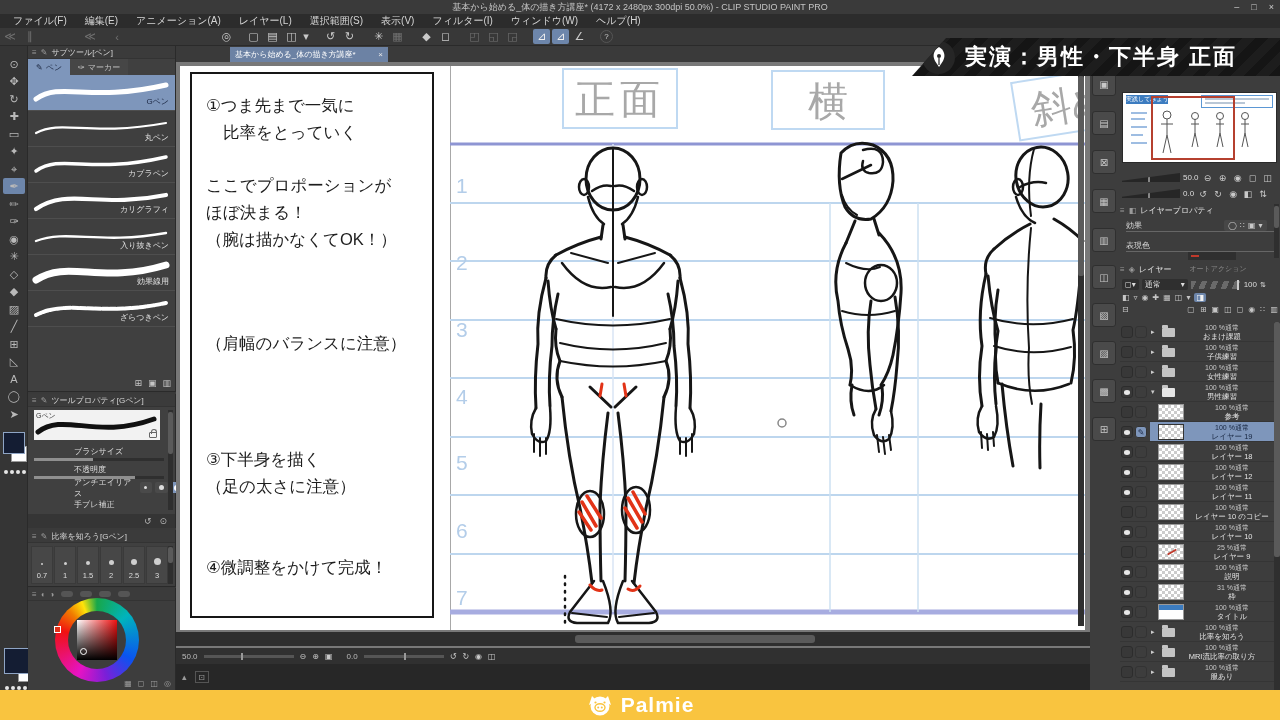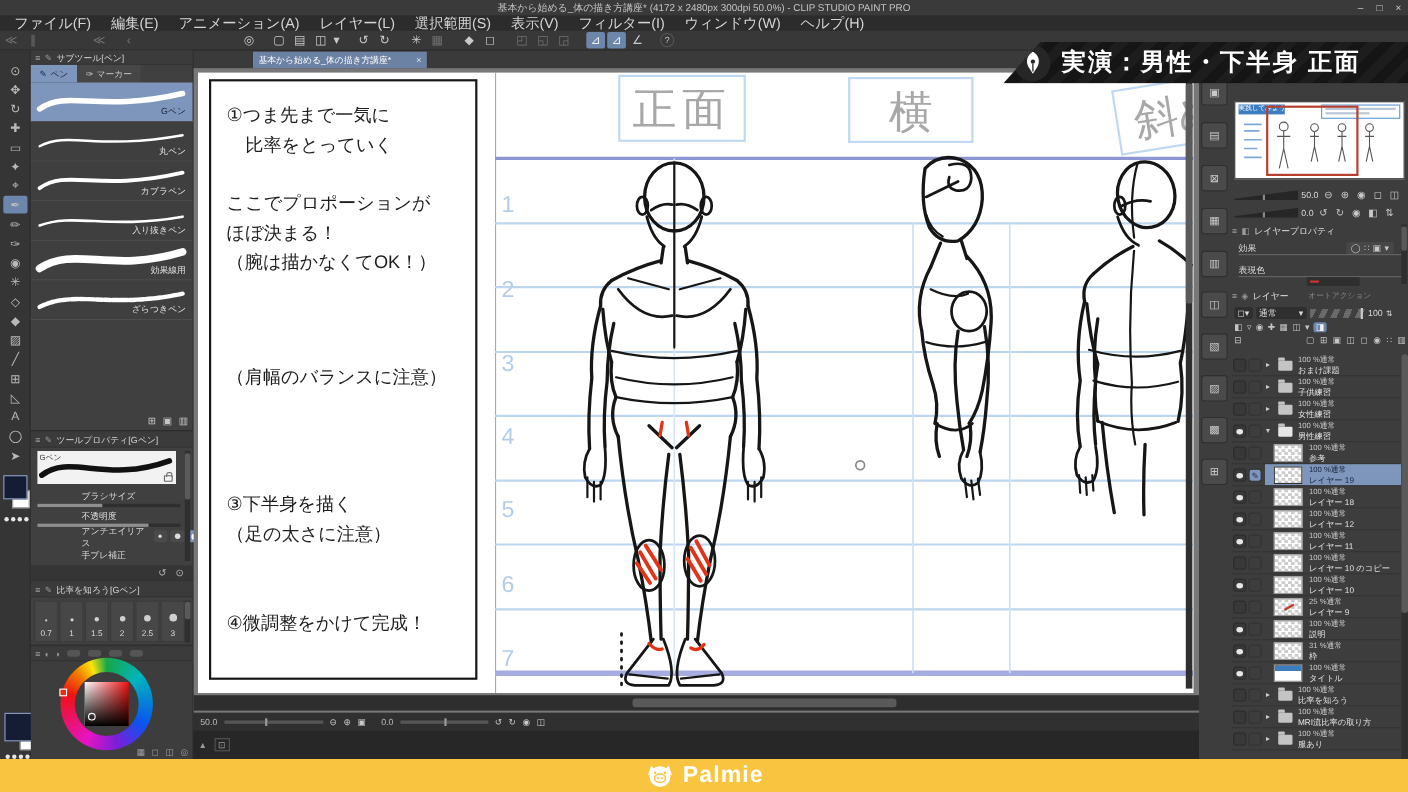--- a/index.html
+++ b/index.html
@@ -6,21 +6,21 @@
   *{box-sizing:border-box;font-family:"Liberation Sans","DejaVu Sans",sans-serif;}
   #stage{position:relative;width:1280px;height:720px;background:#3a3a3a;overflow:hidden;}
   .abs{position:absolute;}
   .ic{display:inline-flex;align-items:center;justify-content:center;color:#c9c9c9;}
   .dim{opacity:.38;}
   .selblue{background:#6d86ab;border-radius:2px;color:#f2f2f2;}
   
   #titlebar{left:0;top:0;width:1280px;height:14px;background:#3a3a3a;color:#c4c4c4;font-size:9px;display:flex;align-items:center;justify-content:center;}
   #winctrl{position:absolute;right:6px;top:0;height:14px;display:flex;gap:12px;align-items:center;font-size:9px;color:#cfcfcf;}
   #menubar{left:0;top:14px;width:1280px;height:14px;background:#2c2c2c;display:flex;align-items:center;padding-left:4px;}
-  #menubar span{font-size:13px;color:#d5d5d5;padding:0 9px;text-align:right;}
+  #menubar span{font-size:10px;color:#d5d5d5;padding:0 9px;text-align:right;}
   #cmdbar{left:0;top:28px;width:1280px;height:18px;background:#383838;border-bottom:1px solid #2a2a2a;display:flex;align-items:center;}
   #cmdbar .ic{width:17px;height:15px;font-size:11px;margin-right:2px;}
   #doctab{left:230px;top:47px;width:158px;height:15px;background:#6c82a4;color:#fff;font-size:8px;display:flex;align-items:center;padding:0 5px;z-index:6;}
   #doctab .cl{margin-left:auto;font-size:8px;color:#e8e8e8;}
   
   #toolstrip{left:0;top:46px;width:28px;height:646px;background:#353535;border-right:1px solid #2a2a2a;}
   #toolstrip .tl{position:absolute;left:3px;width:22px;height:16px;font-size:11px;color:#b9b9b9;display:flex;align-items:center;justify-content:center;}
   .chip{position:absolute;border:1px solid #777;}
   .dots4{position:absolute;display:flex;gap:2px;}
   .dots4 i{width:4px;height:4px;border-radius:50%;background:#e6e6e6;}
@@ -105,21 +105,21 @@
   .lp-underline{position:absolute;height:1px;background:#666;}
   #lpicons{position:absolute;left:134px;top:158px;background:#474747;border-radius:2px;display:flex;gap:3px;padding:1px 4px;font-size:8px;color:#c9c9c9;}
   
   #lyhead{position:absolute;left:30px;top:200px;width:160px;height:14px;display:flex;align-items:center;gap:4px;font-size:8px;color:#e6e6e6;}
   #lyblend{position:absolute;left:32px;top:216px;width:156px;height:13px;display:flex;align-items:center;gap:3px;font-size:8px;color:#ddd;}
   .combo{background:#2f2f2f;border-radius:2px;display:flex;align-items:center;padding:0 3px;height:11px;}
   #opbar{width:50px;height:8px;background:repeating-linear-gradient(115deg,#6a6a6a 0 5px,#3f3f3f 5px 10px);position:relative;}
   #opbar i{position:absolute;right:2px;top:-1px;width:2px;height:10px;background:#ccc;}
   .lybar{position:absolute;display:flex;gap:4px;font-size:8px;color:#c5c5c5;align-items:center;}
   #layerlist{position:absolute;left:30px;top:260px;width:154px;height:368px;overflow:hidden;}
-  .lrow{position:absolute;left:0;width:154px;height:20px;border-bottom:1px solid #353535;}
+  .lrow{position:absolute;left:0;width:154px;height:20px;border-bottom:1px solid #353535;text-align:center;}
   .lrow .hl{position:absolute;left:30px;right:0;top:0;bottom:0;}
   .lrow.sel .hl{background:#7e96bb;}
   .eyebox{position:absolute;left:1px;top:4px;width:12px;height:12px;background:#383838;border:1px solid #2c2c2c;border-radius:3px;}
   .eyebox.on::after{content:"";position:absolute;left:2px;top:3px;width:6px;height:4.5px;background:#e8e8e8;border-radius:50%;}
   .col2{position:absolute;left:15px;top:4px;width:12px;height:12px;border:1px solid #333;border-radius:3px;font-size:8px;color:#20304e;display:flex;align-items:center;justify-content:center;}
   .tw{position:absolute;left:31px;top:6px;font-size:7px;color:#ccc;}
   .fold{position:absolute;left:42px;top:6px;width:13px;height:9px;background:#c4c4c4;border-radius:1px;}
   .fold::before{content:"";position:absolute;top:-3px;left:0;width:6px;height:3px;background:#c4c4c4;border-radius:1px 1px 0 0;}
   .fold.open{background:#e6e6e6;}
   .thumb{position:absolute;left:38px;top:2px;width:26px;height:16px;border:1px solid #9a9a9a;background:#fff;
@@ -260,20 +260,26 @@
       <svg width="146" height="36">
           <path d="M8,22 C34,8 60,26 138,12" stroke="#fff" stroke-width="2.2" fill="none" stroke-linecap="round"></path>
         </svg>
       <span class="bn">丸ペン</span>
     </div>
     <div class="brow">
       <svg width="146" height="36">
           <path d="M8,24 C34,6 60,28 138,10" stroke="#fff" stroke-width="3.5" fill="none" stroke-linecap="round"></path>
         </svg>
       <span class="bn">カブラペン</span>
+    </div>
+    <div class="brow">
+      <svg width="146" height="36">
+          <path d="M8,26 C40,4 70,26 138,12" stroke="#fff" stroke-width="4.2" fill="none" stroke-linecap="round"></path>
+        </svg>
+      <span class="bn">カリグラフィ</span>
     </div>
     <div class="brow">
       <svg width="146" height="36">
           <path d="M8,22 C40,10 70,26 138,14" stroke="#fff" stroke-width="2.4" fill="none" stroke-linecap="round"></path>
         </svg>
       <span class="bn">入り抜きペン</span>
     </div>
     <div class="brow">
       <svg width="146" height="36">
           <path d="M8,25 C40,4 72,30 138,10" stroke="#fff" stroke-width="7" fill="none" stroke-linecap="round"></path>

